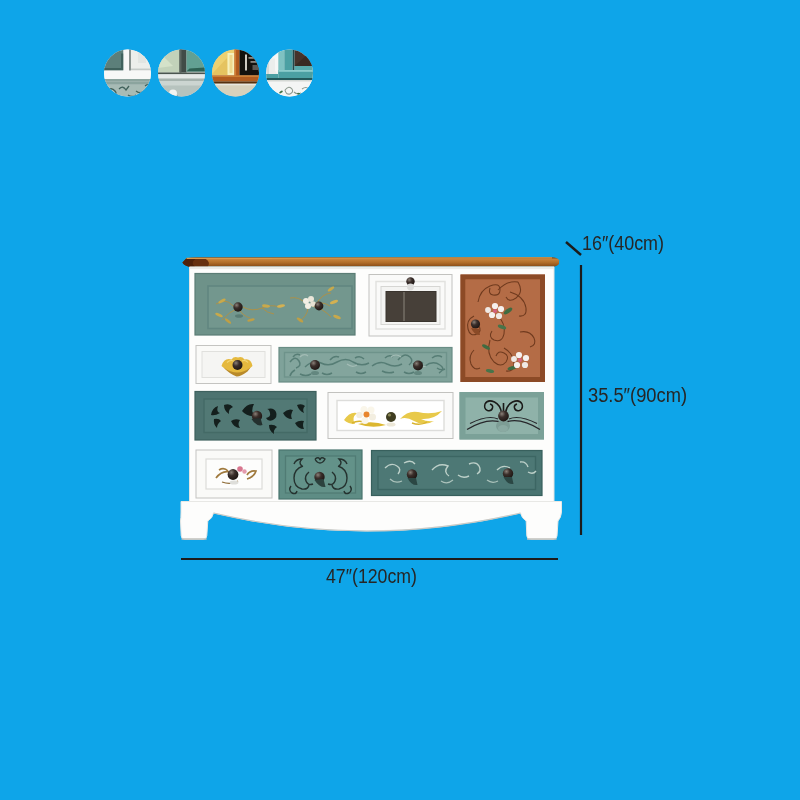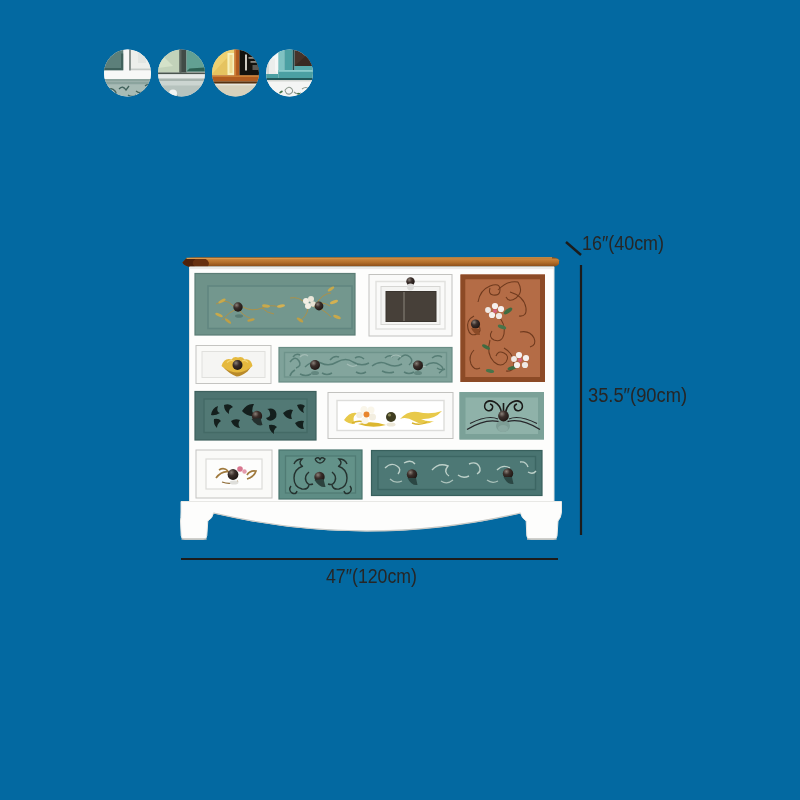--- a/index.html
+++ b/index.html
@@ -1,16 +1,16 @@
 <!DOCTYPE html>
 <html><head>
 <meta charset="utf-8">
 <style>
   html,body{margin:0;padding:0;background:#ffffff;}
-  .page{width:800px;height:800px;position:relative;background:#0369a1;font-family:"Liberation Sans",sans-serif;text-align:right;}
+  .page{width:800px;height:800px;position:relative;background:#0ea5e9;font-family:"Liberation Sans",sans-serif;text-align:right;}
 </style>
 </head>
 <body>
 <div class="page">
 <svg width="800" height="800" viewBox="0 0 800 800" xmlns="http://www.w3.org/2000/svg">
 <defs>
   <linearGradient id="wood" x1="0" y1="0" x2="0" y2="1">
     <stop offset="0" stop-color="#7a4414"></stop>
     <stop offset="0.25" stop-color="#c5813a"></stop>
     <stop offset="0.6" stop-color="#b06c28"></stop>

